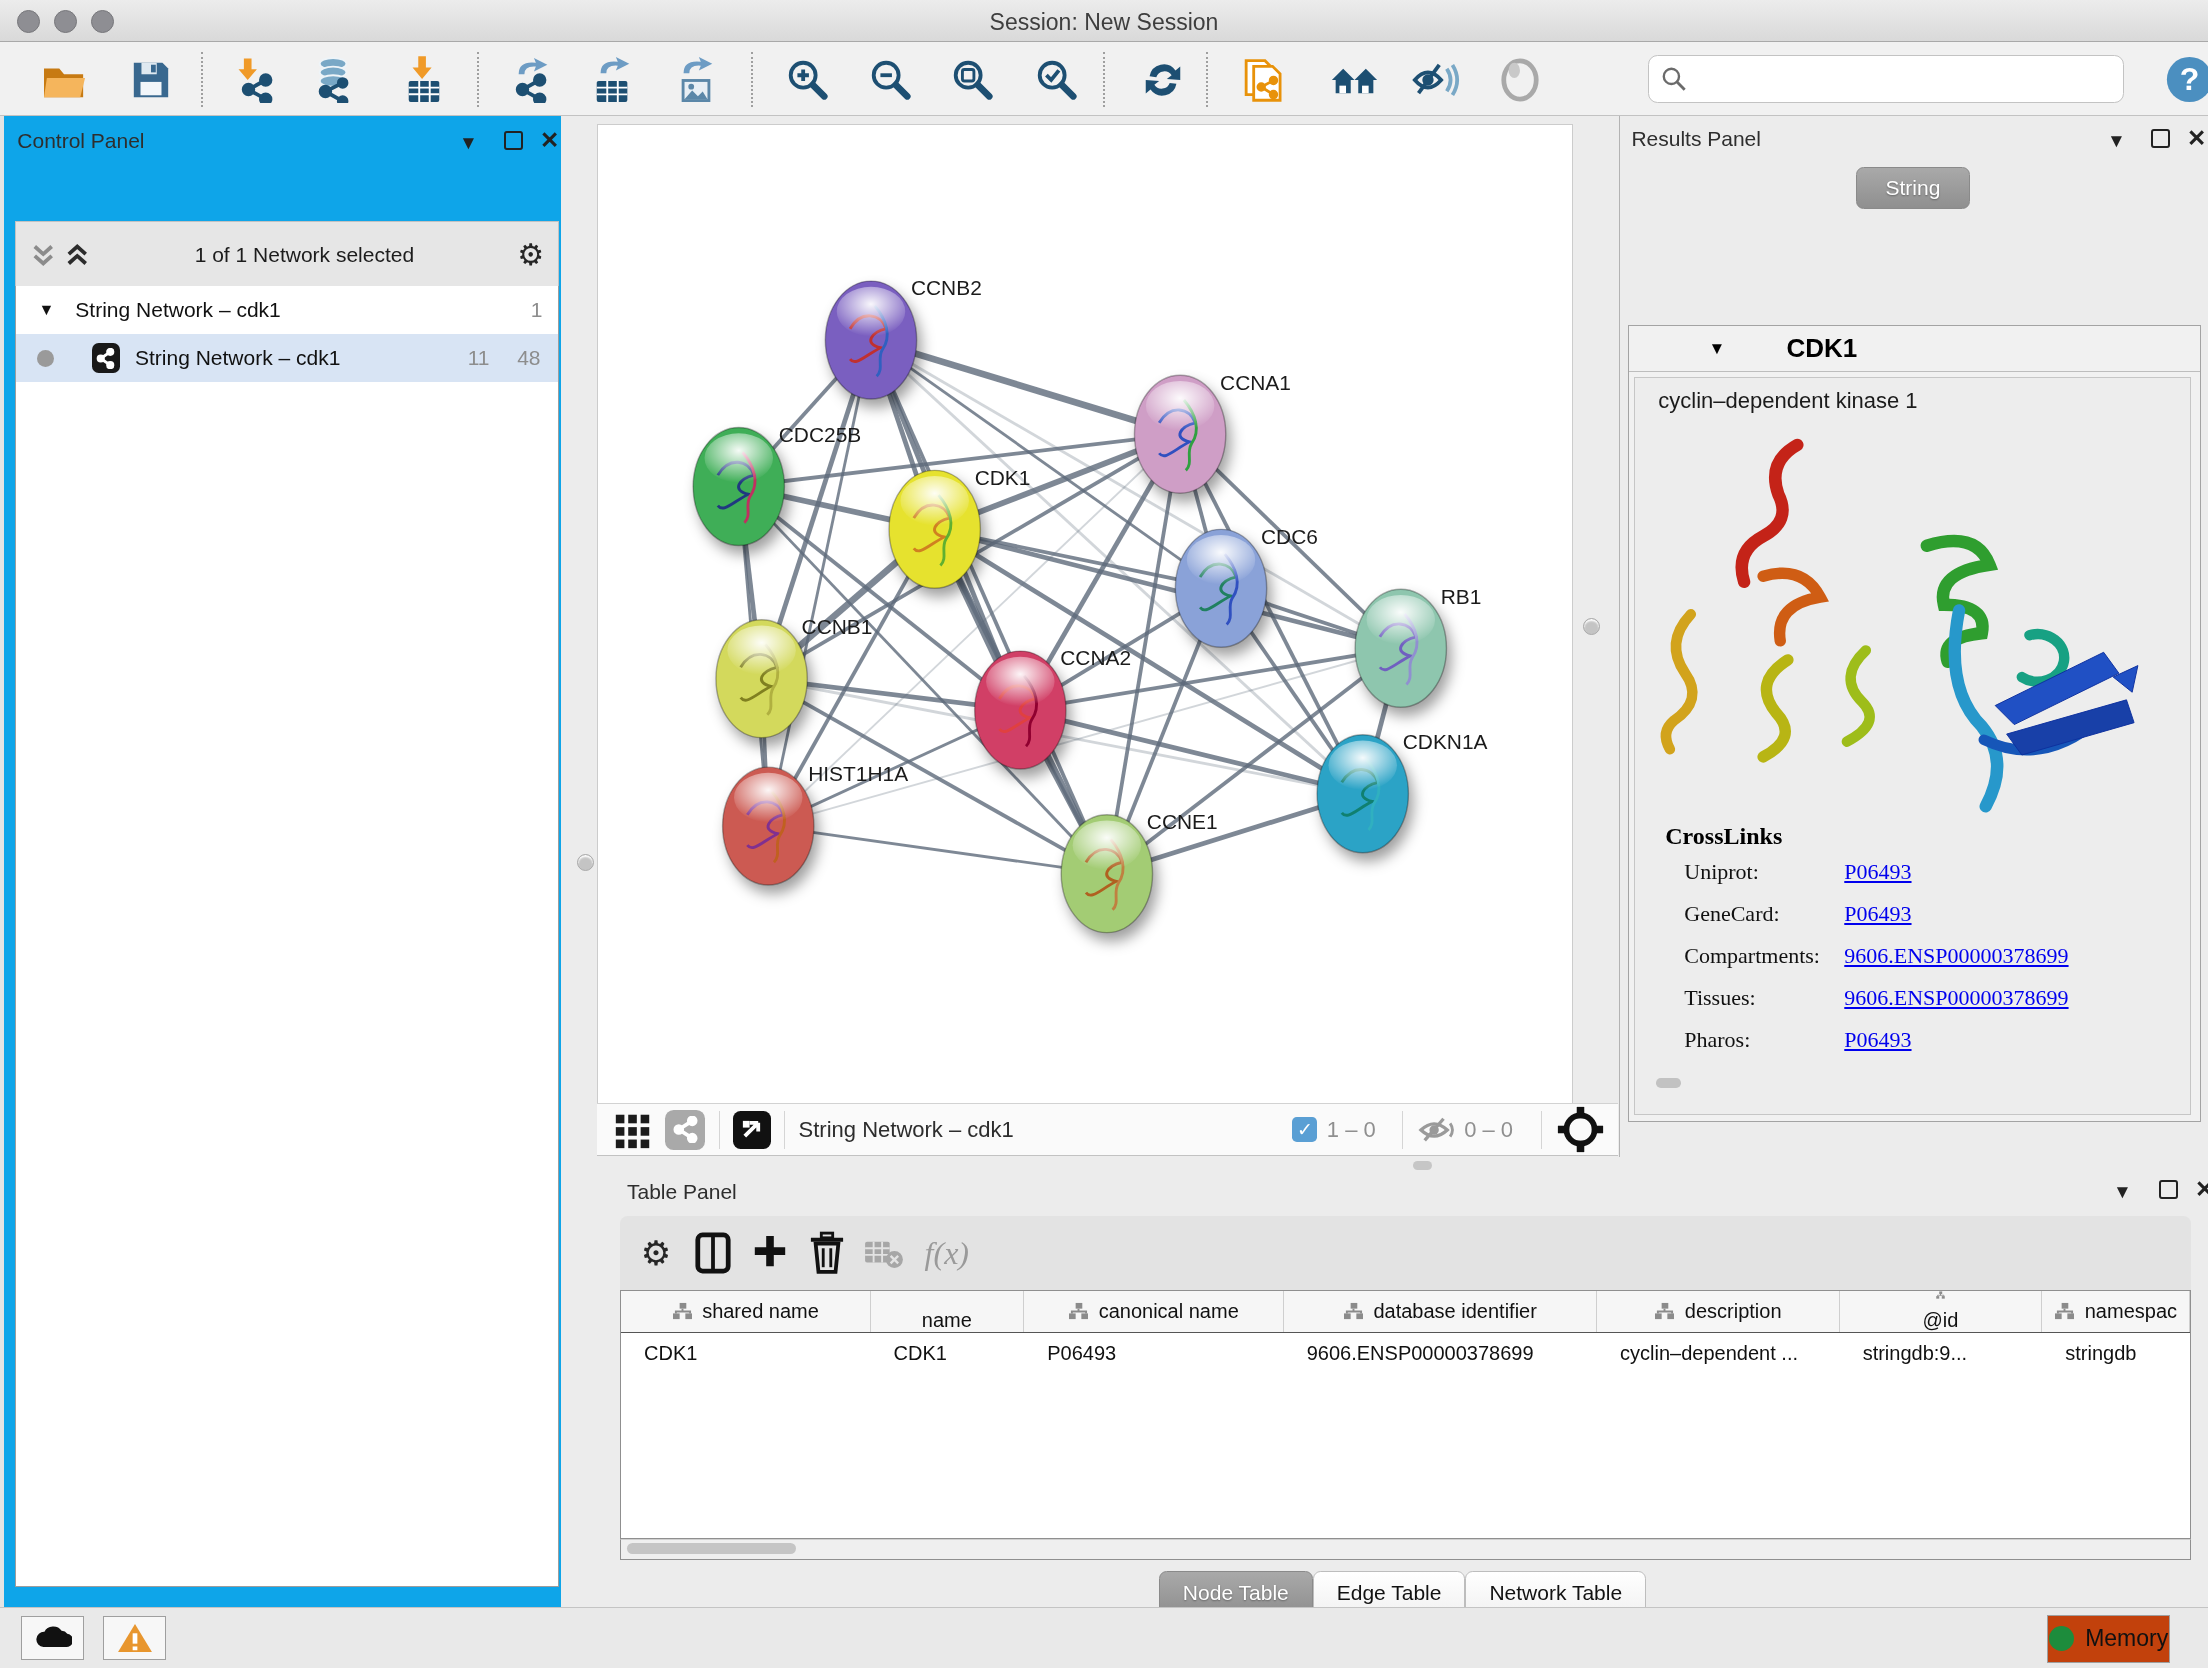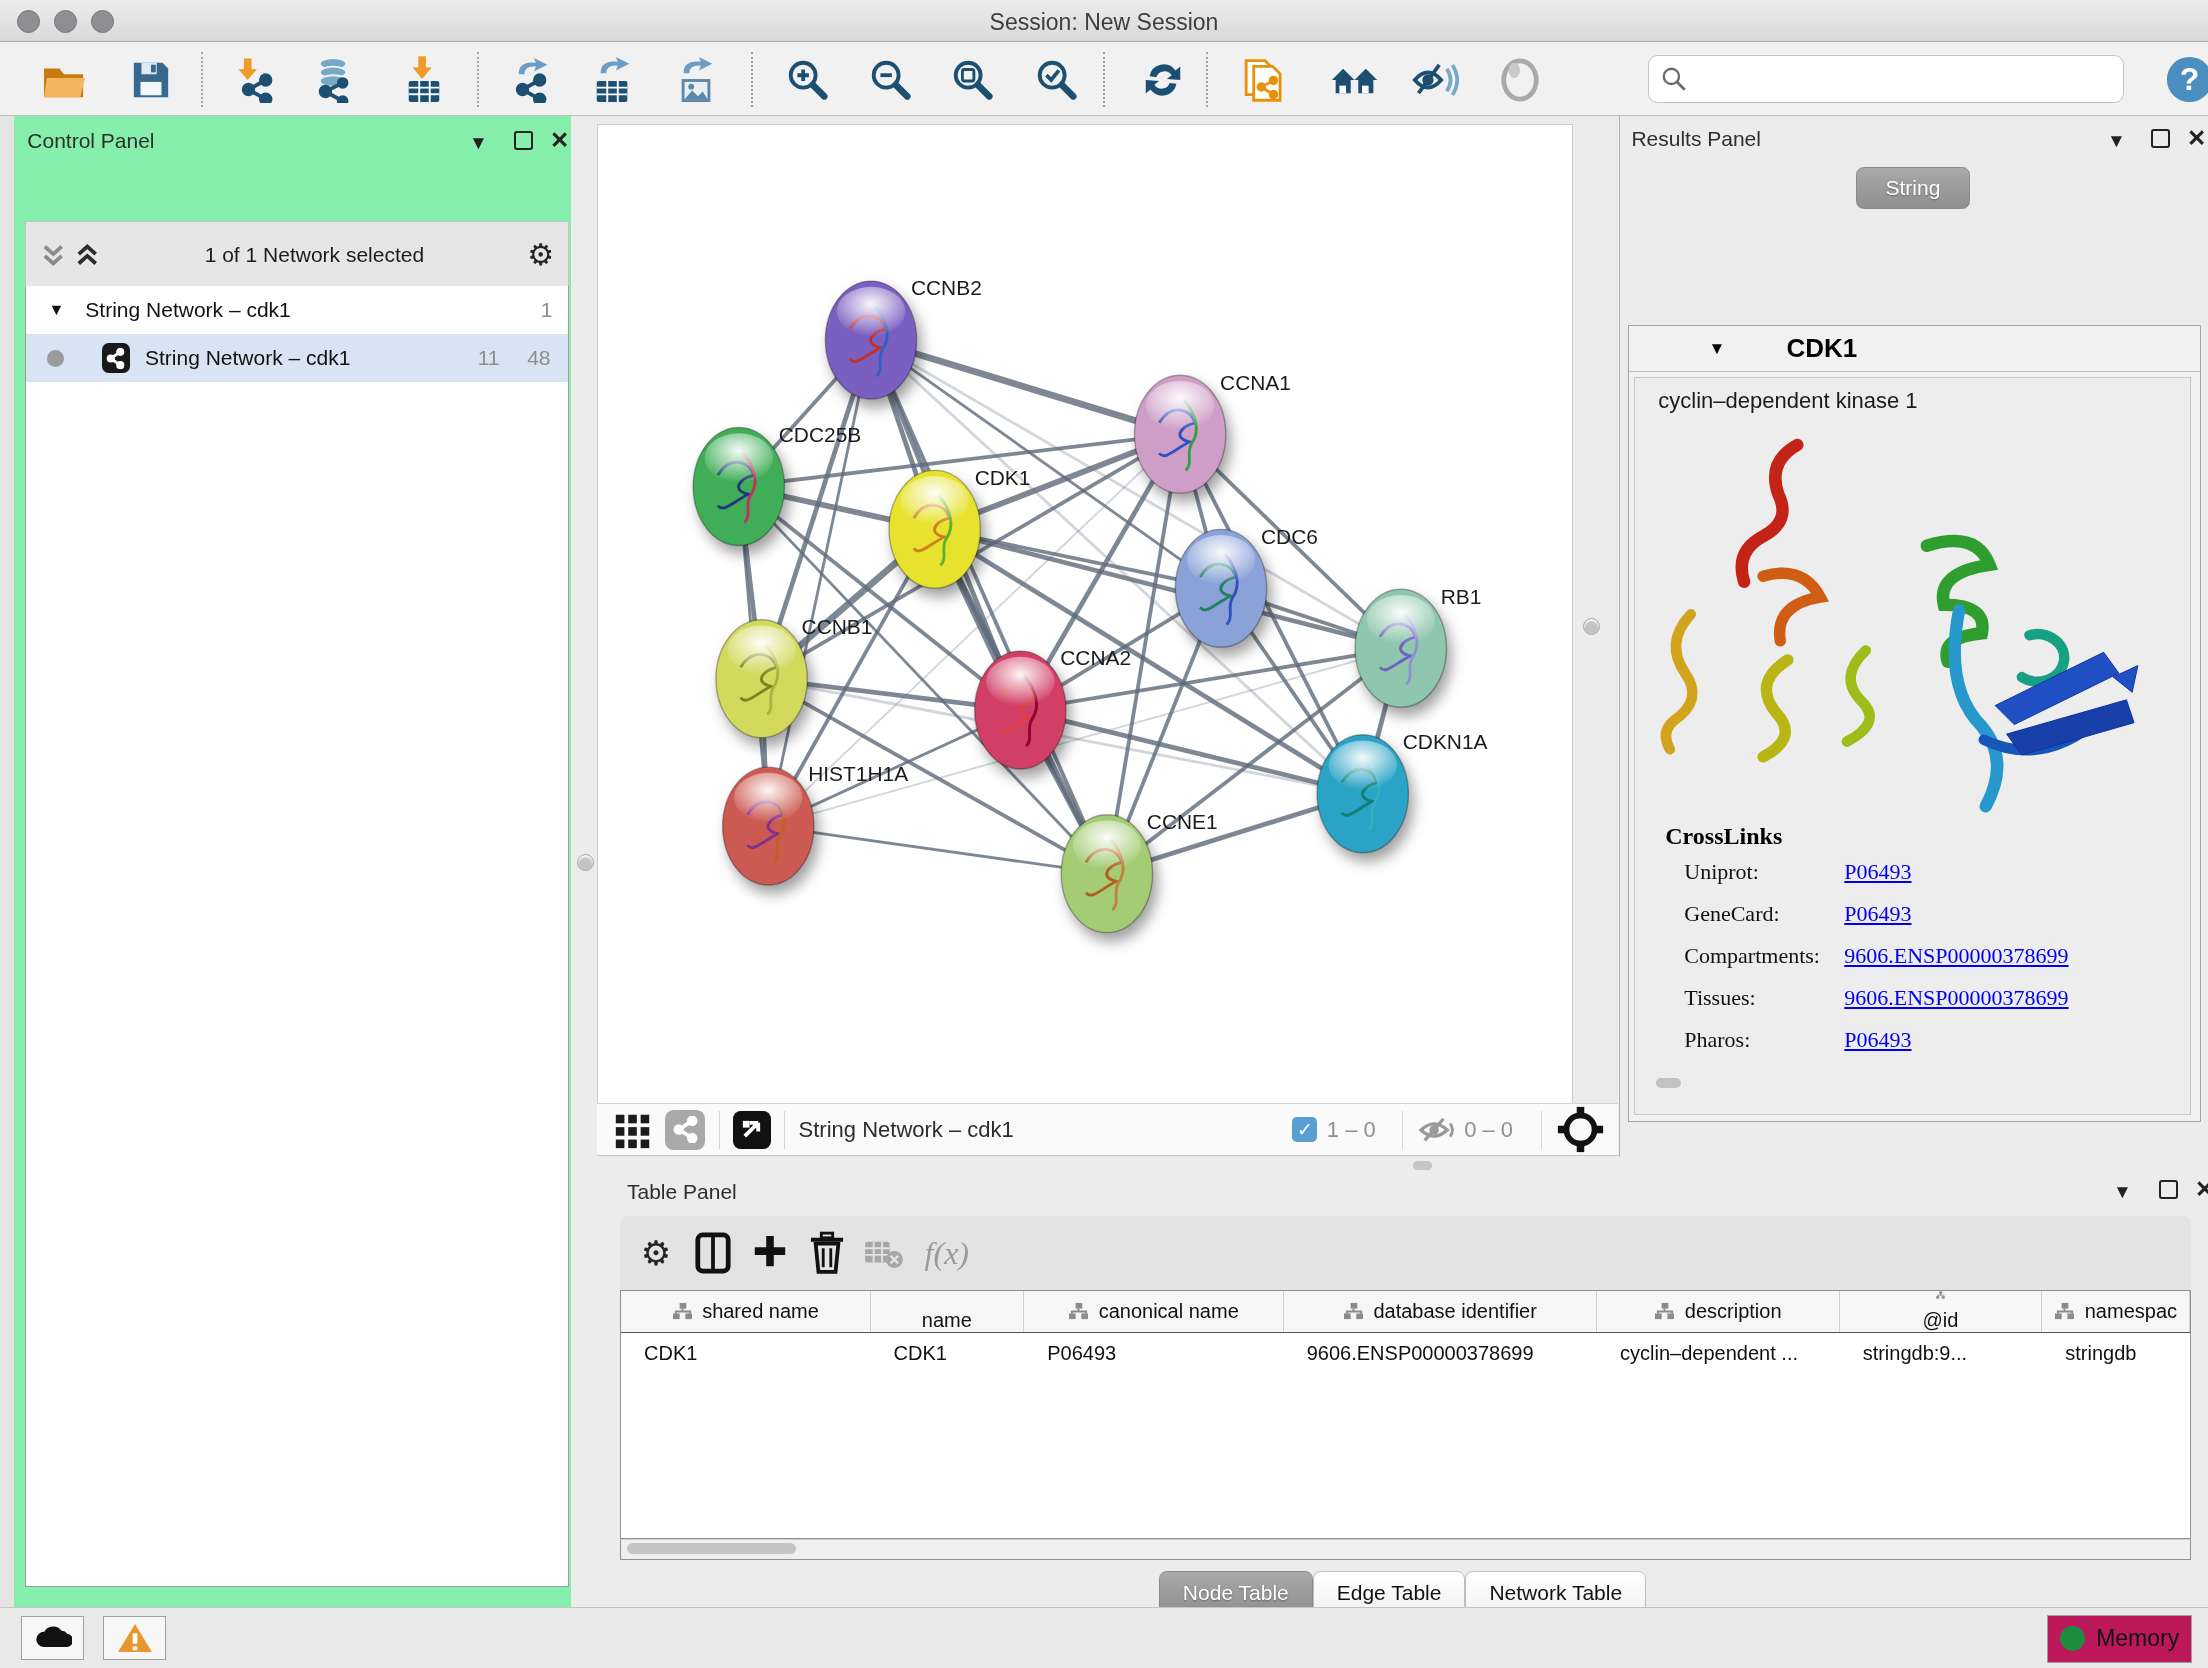--- a/index.html
+++ b/index.html
@@ -29,21 +29,21 @@
   .pctl { font-size:19px; color:#222; line-height:19px; }
   .pctl-box { width:19px; height:19px; border:2.4px solid #222; border-radius:2.9px; }
   .tab { display:inline-block; text-align:center; font-size:21px; padding:8.6px 23px 9.5px;
     background:linear-gradient(#ffffff,#f2f2f2); border:1px solid #bdbdbd; color:#111;
     border-radius:7.6px 7.6px 0 0; }
   .tab.active { background:linear-gradient(#a9a9a9,#8f8f8f); color:#fff; border-color:#8a8a8a;
     text-shadow:0 1px 1.9px rgba(0,0,0,.35); }
 
   
   .left-strip { left:0; top:116px; width:15px; height:1491px; background:#e4e4e4; border-right:1px solid #cfcfcf; }
-  .control-panel { left:14px; top:116px; width:557px; height:1491px; background:#86efac; }
+  .control-panel { left:4px; top:116px; width:557px; height:1491px; background:#0ea5e9; }
   .cp-bar { left:10.5px; top:105px; width:544px; height:67px; background:#e6e6e6;
     border:1px solid #c2c2c2; display:flex; align-items:center; }
   .cp-tree { left:10.5px; top:170px; width:544px; height:1301px; background:#fff; border:1.9px solid #9d9d9d; border-top:none; }
   .tree-row { position:relative; height:48px; display:flex; align-items:center; font-size:21px; color:#111; }
   .tree-row.selected { background:#d8e4f4; }
   .count { color:#8d8d8d; font-size:21px; }
   .share-badge { width:28.5px; height:30px; background:#191919; border-radius:6.7px;
     display:flex; align-items:center; justify-content:center; }
   .gear-glyph { font-family:"DejaVu Sans", sans-serif; font-size:30px; color:#262626; }
 
@@ -92,21 +92,21 @@
   .tp-row { display:flex; height:42px; }
   .td { font-size:20px; color:#111; padding:8.6px 0 0 23px; overflow:hidden; white-space:nowrap; }
   .tp-scroll { left:23px; top:367px; width:1571px; height:21px; background:#efefef; border:1.9px solid #8f8f8f; border-top:1px solid #cfcfcf; }
   .tp-thumb { left:5.7px; top:2.9px; width:169px; height:11.4px; background:#c5c5c5; border-radius:5.7px; }
   .tp-tabs { left:0; top:399px; width:1611px; text-align:center; }
 
   
   .statusbar { left:0; top:1607px; width:2208px; height:61px; background:#e9e9e9; border-top:1px solid #c4c4c4; }
   .sb-btn { top:7.6px; width:63px; height:44px; background:#f7f7f7; border:1.9px solid #9f9f9f;
     display:flex; align-items:center; justify-content:center; }
-  .memory-btn { left:2047px; top:6.7px; width:145px; height:48px; background:#be185d; border:1.9px solid #9f9f9f;
+  .memory-btn { left:2047px; top:6.7px; width:123px; height:48px; background:#c2410c; border:1.9px solid #9f9f9f;
     display:flex; align-items:center; justify-content:center; gap:11.4px; font-size:23px; color:#111; }
   .memdot { width:25px; height:25px; border-radius:50%; background:#1d8c3c; }
   svg { display:block; }
 </style>
 </head>
 <body>
 
 <div class="abs titlebar">
   <div class="abs tl-dot" style="left:17px"></div>
   <div class="abs tl-dot" style="left:54px"></div>

